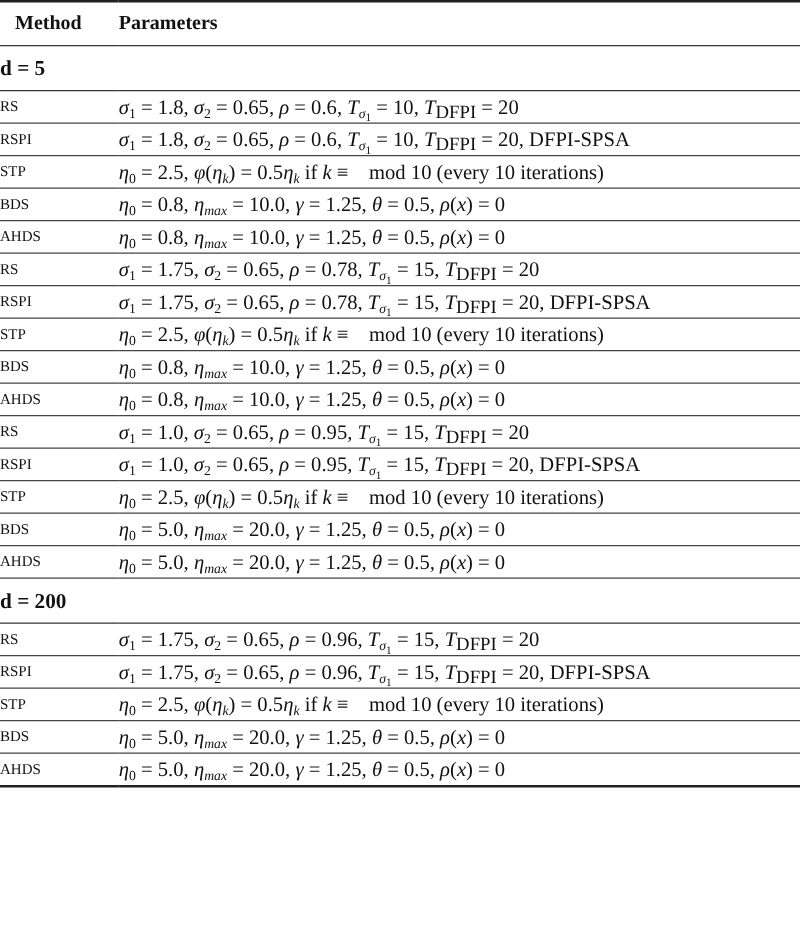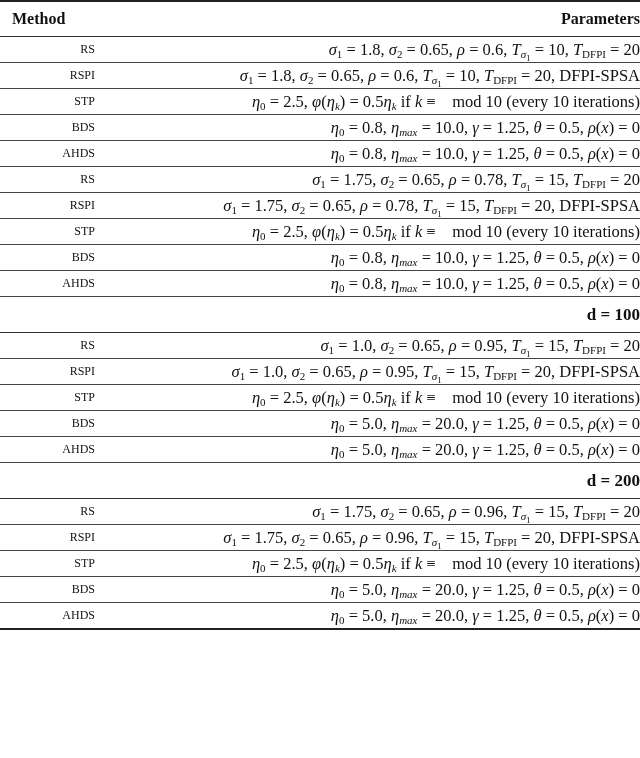--- a/index.html
+++ b/index.html
@@ -1,48 +1,51 @@
 <!DOCTYPE html>
 <html><head>
 <meta charset="utf-8">
 <style>
   html, body { margin: 0; padding: 0; background: #ffffff; }
   body { width: 640px; height: 758px; overflow: hidden; font-family: "Liberation Serif", "DejaVu Serif", serif; color: #111; }
   .tbl { width: 640px; border-collapse: collapse; table-layout: fixed; }
   .tbl col.c1 { width: 95px; }
   .tbl col.c2 { width: 545px; }
-  .tbl td, .tbl th { padding: 0; text-align: right; vertical-align: middle; white-space: nowrap; }
+  .tbl td, .tbl th { padding: 0; text-align: left; vertical-align: middle; white-space: nowrap; }
   .top-rule { border-top: 2px solid #222; }
   .hdr th { height: 34px; font-weight: bold; font-size: 16px; border-bottom: 1.5px solid #333; }
   .hdr th.m { text-align: left; padding-left: 12px; }
   .grp td { height: 35px; font-weight: bold; font-size: 17px; border-bottom: 1.5px solid #333; }
   .row td { height: 25px; font-size: 16.5px; border-bottom: 1px solid #444; }
   .row.last td { border-bottom: 2px solid #222; }
   .row td.meth { font-size: 12px; }
   .math { font-style: normal; }
   i.v { font-style: italic; }
   sub { font-size: 11px; vertical-align: -3px; line-height: 0; }
   sub sub { font-size: 9px; }
-  .sc { font-size: 11px; vertical-align: -3px; line-height: 0; }
+  .sc { font-size: 15px; vertical-align: -3px; line-height: 0; }
 </style>
 </head>
 <body>
 
 <table class="tbl top-rule">
   <colgroup>
       <col class="c1">
       <col class="c2">
     </colgroup>
   <thead>
     <tr class="hdr">
       <th class="m">Method</th>
       <th>Parameters</th>
     </tr>
   </thead>
   <tbody id="tbody">
+      <tr class="grp">
+        <td colspan="2">d = 5</td>
+      </tr>
       <tr class="row">
         <td class="meth">RS</td>
         <td class="math"><i class="v">σ</i><sub>1</sub> = 1.8, <i class="v">σ</i><sub>2</sub> = 0.65, <i class="v">ρ</i> = 0.6, <i class="v">T</i><sub><i class="v">σ</i><sub>1</sub></sub> = 10, <i class="v">T</i><span class="sc">DFPI</span> = 20</td>
       </tr>
       <tr class="row">
         <td class="meth">RSPI</td>
         <td class="math"><i class="v">σ</i><sub>1</sub> = 1.8, <i class="v">σ</i><sub>2</sub> = 0.65, <i class="v">ρ</i> = 0.6, <i class="v">T</i><sub><i class="v">σ</i><sub>1</sub></sub> = 10, <i class="v">T</i><span class="sc">DFPI</span> = 20, DFPI-SPSA</td>
       </tr>
       <tr class="row">
         <td class="meth">STP</td>
@@ -68,23 +71,20 @@
         <td class="meth">STP</td>
         <td class="math"><i class="v">η</i><sub>0</sub> = 2.5, <i class="v">φ</i>(<i class="v">η</i><sub><i class="v">k</i></sub>) = 0.5<i class="v">η</i><sub><i class="v">k</i></sub> if <i class="v">k</i> ≡&nbsp;&nbsp;&nbsp;&nbsp;mod 10 (every 10 iterations)</td>
       </tr>
       <tr class="row">
         <td class="meth">BDS</td>
         <td class="math"><i class="v">η</i><sub>0</sub> = 0.8, <i class="v">η</i><sub><i class="v">max</i></sub> = 10.0, <i class="v">γ</i> = 1.25, <i class="v">θ</i> = 0.5, <i class="v">ρ</i>(<i class="v">x</i>) = 0</td>
       </tr>
       <tr class="row">
         <td class="meth">AHDS</td>
         <td class="math"><i class="v">η</i><sub>0</sub> = 0.8, <i class="v">η</i><sub><i class="v">max</i></sub> = 10.0, <i class="v">γ</i> = 1.25, <i class="v">θ</i> = 0.5, <i class="v">ρ</i>(<i class="v">x</i>) = 0</td>
-      </tr>
-      <tr class="grp">
-        <td colspan="2">d = 100</td>
       </tr>
       <tr class="row">
         <td class="meth">RS</td>
         <td class="math"><i class="v">σ</i><sub>1</sub> = 1.0, <i class="v">σ</i><sub>2</sub> = 0.65, <i class="v">ρ</i> = 0.95, <i class="v">T</i><sub><i class="v">σ</i><sub>1</sub></sub> = 15, <i class="v">T</i><span class="sc">DFPI</span> = 20</td>
       </tr>
       <tr class="row">
         <td class="meth">RSPI</td>
         <td class="math"><i class="v">σ</i><sub>1</sub> = 1.0, <i class="v">σ</i><sub>2</sub> = 0.65, <i class="v">ρ</i> = 0.95, <i class="v">T</i><sub><i class="v">σ</i><sub>1</sub></sub> = 15, <i class="v">T</i><span class="sc">DFPI</span> = 20, DFPI-SPSA</td>
       </tr>
       <tr class="row">

